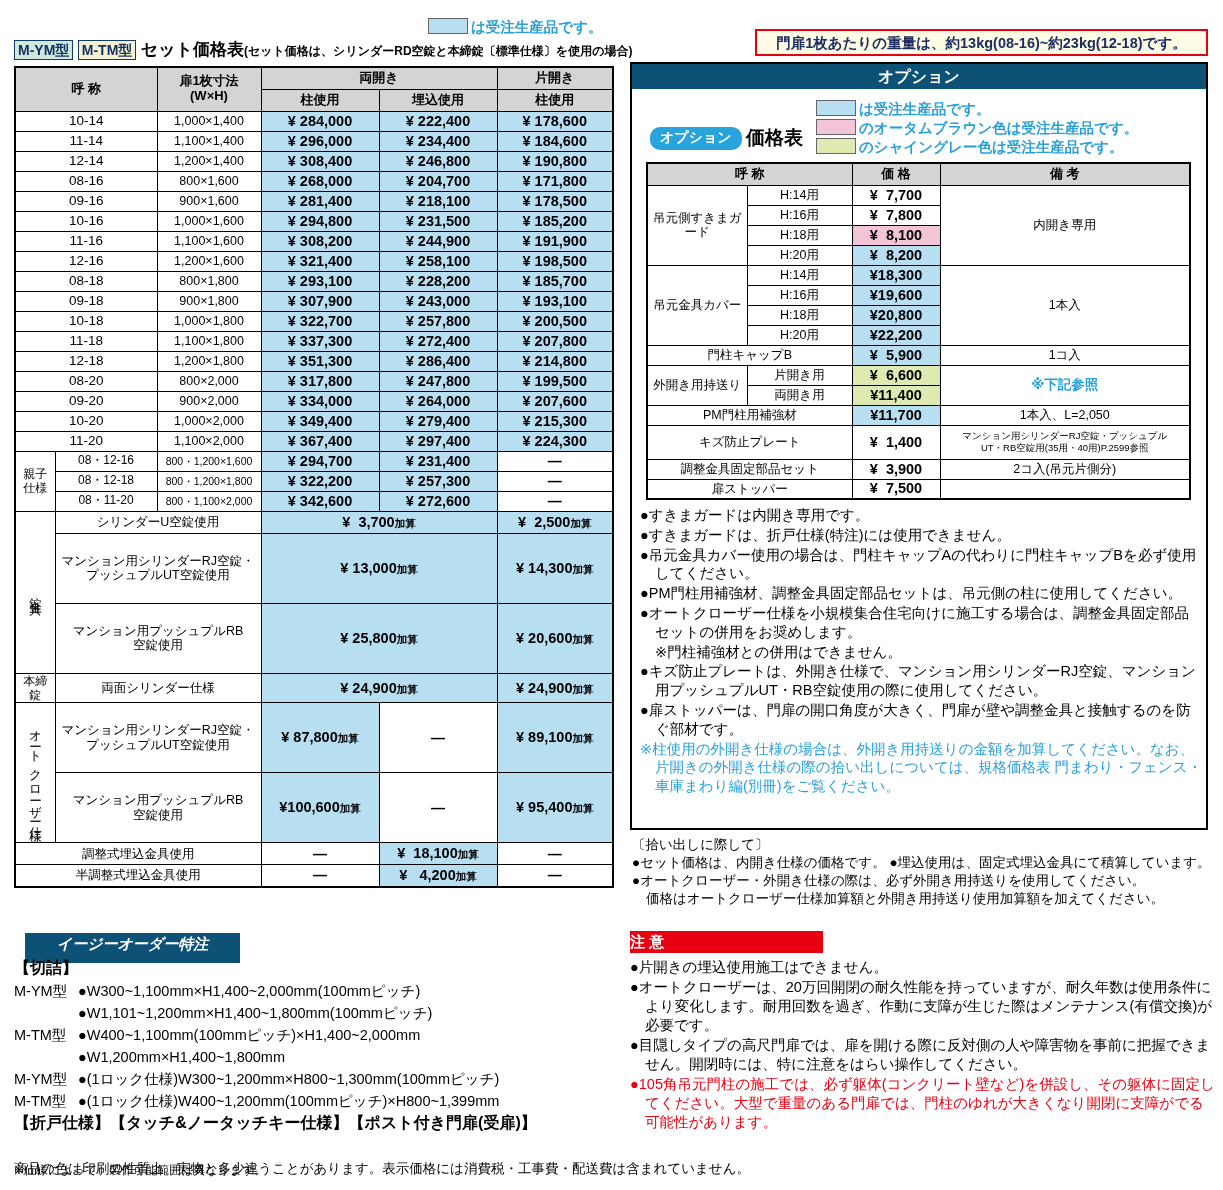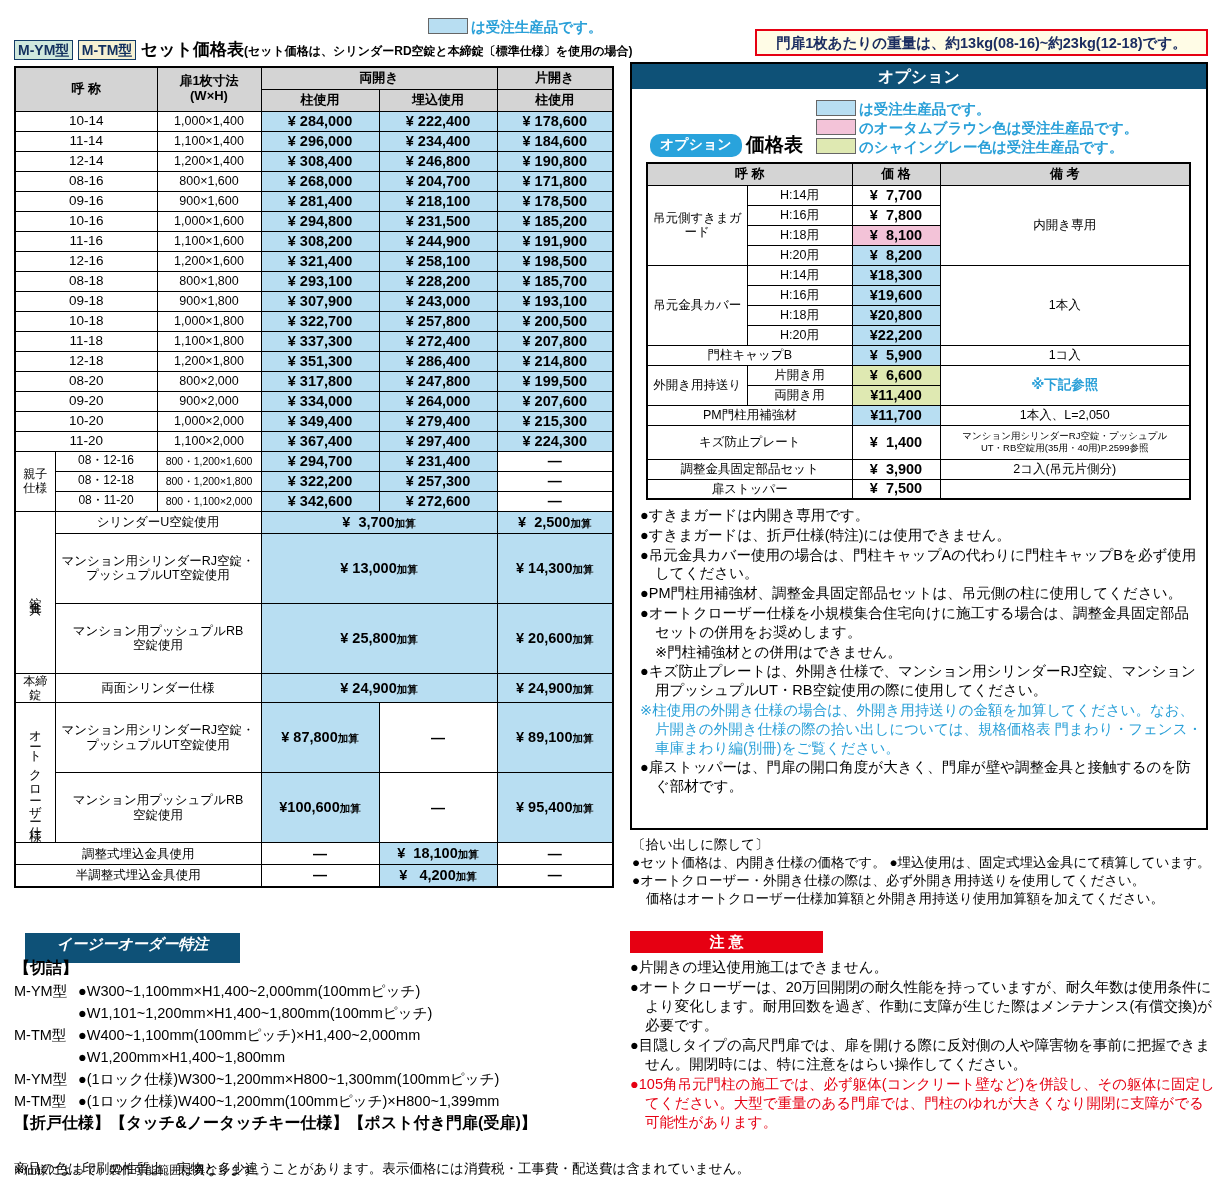--- a/index.html
+++ b/index.html
@@ -25,21 +25,21 @@
   td.pw{background:#ffffff;font-weight:bold;font-size:14.5px;white-space:pre;}
   td.pp{background:#f3c3d8;font-weight:bold;font-size:14.5px;white-space:pre;}
   td.pg{background:#dfe9b2;font-weight:bold;font-size:14.5px;white-space:pre;}
   td.d{font-weight:bold;font-size:14px;}
   td.sm{font-size:9.5px;line-height:1.3;}
   td.bl{color:#2aa0d8;font-weight:bold;font-size:13.5px;}
   .suf{font-size:10.5px;font-weight:bold;}
 
   
   .navy-bar{background:#0e5177;color:#fff;font-weight:bold;text-align:center;}
-  .red-bar{background:#e60012;color:#fff;font-weight:bold;text-align:center;}
+  .red-bar{background:#e60012;color:#fff;font-weight:bold;}
   .pill{display:inline-block;background:#29a3dc;color:#fff;border-radius:10px;
         padding:2px 10px 3px;font-weight:bold;font-size:14px;}
   .type-badge{display:inline-block;border:1px solid #123c66;font-weight:bold;
         font-size:14px;color:#12305e;padding:0 3px;line-height:18px;}
   .badge-ym{background:#cfe8dd;}
   .badge-tm{background:#f6f1d3;}
 
   .lg{display:inline-block;width:38px;height:14px;border:1px solid #666;vertical-align:-2px;margin-right:3px;}
   .lg-blue{background:#b8def2;}
   .lg-pink{background:#f3c3d8;}
@@ -303,21 +303,21 @@
 
   <div class="abs opt-box" style="left:630px;top:62px;width:578px;height:768px;box-sizing:border-box;">
     <div class="navy-bar" style="height:25px;line-height:25px;font-size:16px;">オプション</div>
 
     <div class="abs" style="left:184px;top:36px;">
       <div class="legend-line"><span class="lg lg-blue"></span><span>は受注生産品です。</span></div>
       <div class="legend-line"><span class="lg lg-pink"></span><span>のオータムブラウン色は受注生産品です。</span></div>
       <div class="legend-line"><span class="lg lg-green"></span><span>のシャイングレー色は受注生産品です。</span></div>
     </div>
 
-    <div class="abs" style="left:18px;top:68px;white-space:nowrap;">
+    <div class="abs" style="left:18px;top:61px;white-space:nowrap;">
       <span class="pill">オプション</span>
       <span style="font-weight:bold;font-size:19px;vertical-align:-2px;">価格表</span>
     </div>
 
     <table class="opt-table abs" style="left:14px;top:98px;width:543px;">
       <colgroup>
           <col style="width:100px">
           <col style="width:105px">
           <col style="width:88px">
           <col style="width:250px">
@@ -403,22 +403,22 @@
     </table>
 
     <div class="abs" style="left:8px;top:442px;width:562px;">
       <div class="note">●すきまガードは内開き専用です。</div>
       <div class="note">●すきまガードは、折戸仕様(特注)には使用できません。</div>
       <div class="note">●吊元金具カバー使用の場合は、門柱キャップAの代わりに門柱キャップBを必ず使用してください。</div>
       <div class="note">●PM門柱用補強材、調整金具固定部品セットは、吊元側の柱に使用してください。</div>
       <div class="note">●オートクローザー仕様を小規模集合住宅向けに施工する場合は、調整金具固定部品セットの併用をお奨めします。</div>
       <div class="note-sub">※門柱補強材との併用はできません。</div>
       <div class="note">●キズ防止プレートは、外開き仕様で、マンション用シリンダーRJ空錠、マンション用プッシュプルUT・RB空錠使用の際に使用してください。</div>
+      <div class="note">●扉ストッパーは、門扉の開口角度が大きく、門扉が壁や調整金具と接触するのを防ぐ部材です。</div>
       <div class="note note-blue">※柱使用の外開き仕様の場合は、外開き用持送りの金額を加算してください。なお、片開きの外開き仕様の際の拾い出しについては、規格価格表 門まわり・フェンス・車庫まわり編(別冊)をご覧ください。</div>
-      <div class="note">●扉ストッパーは、門扉の開口角度が大きく、門扉が壁や調整金具と接触するのを防ぐ部材です。</div>
     </div>
   </div>
 
   <div class="abs" style="left:632px;top:836px;width:585px;">
     <div class="pickup-title">〔拾い出しに際して〕</div>
     <div class="pickup-line">●セット価格は、内開き仕様の価格です。 ●埋込使用は、固定式埋込金具にて積算しています。</div>
     <div class="pickup-line">●オートクローザー・外開き仕様の際は、必ず外開き用持送りを使用してください。</div>
     <div class="pickup-indent">価格はオートクローザー仕様加算額と外開き用持送り使用加算額を加えてください。</div>
   </div>
 

